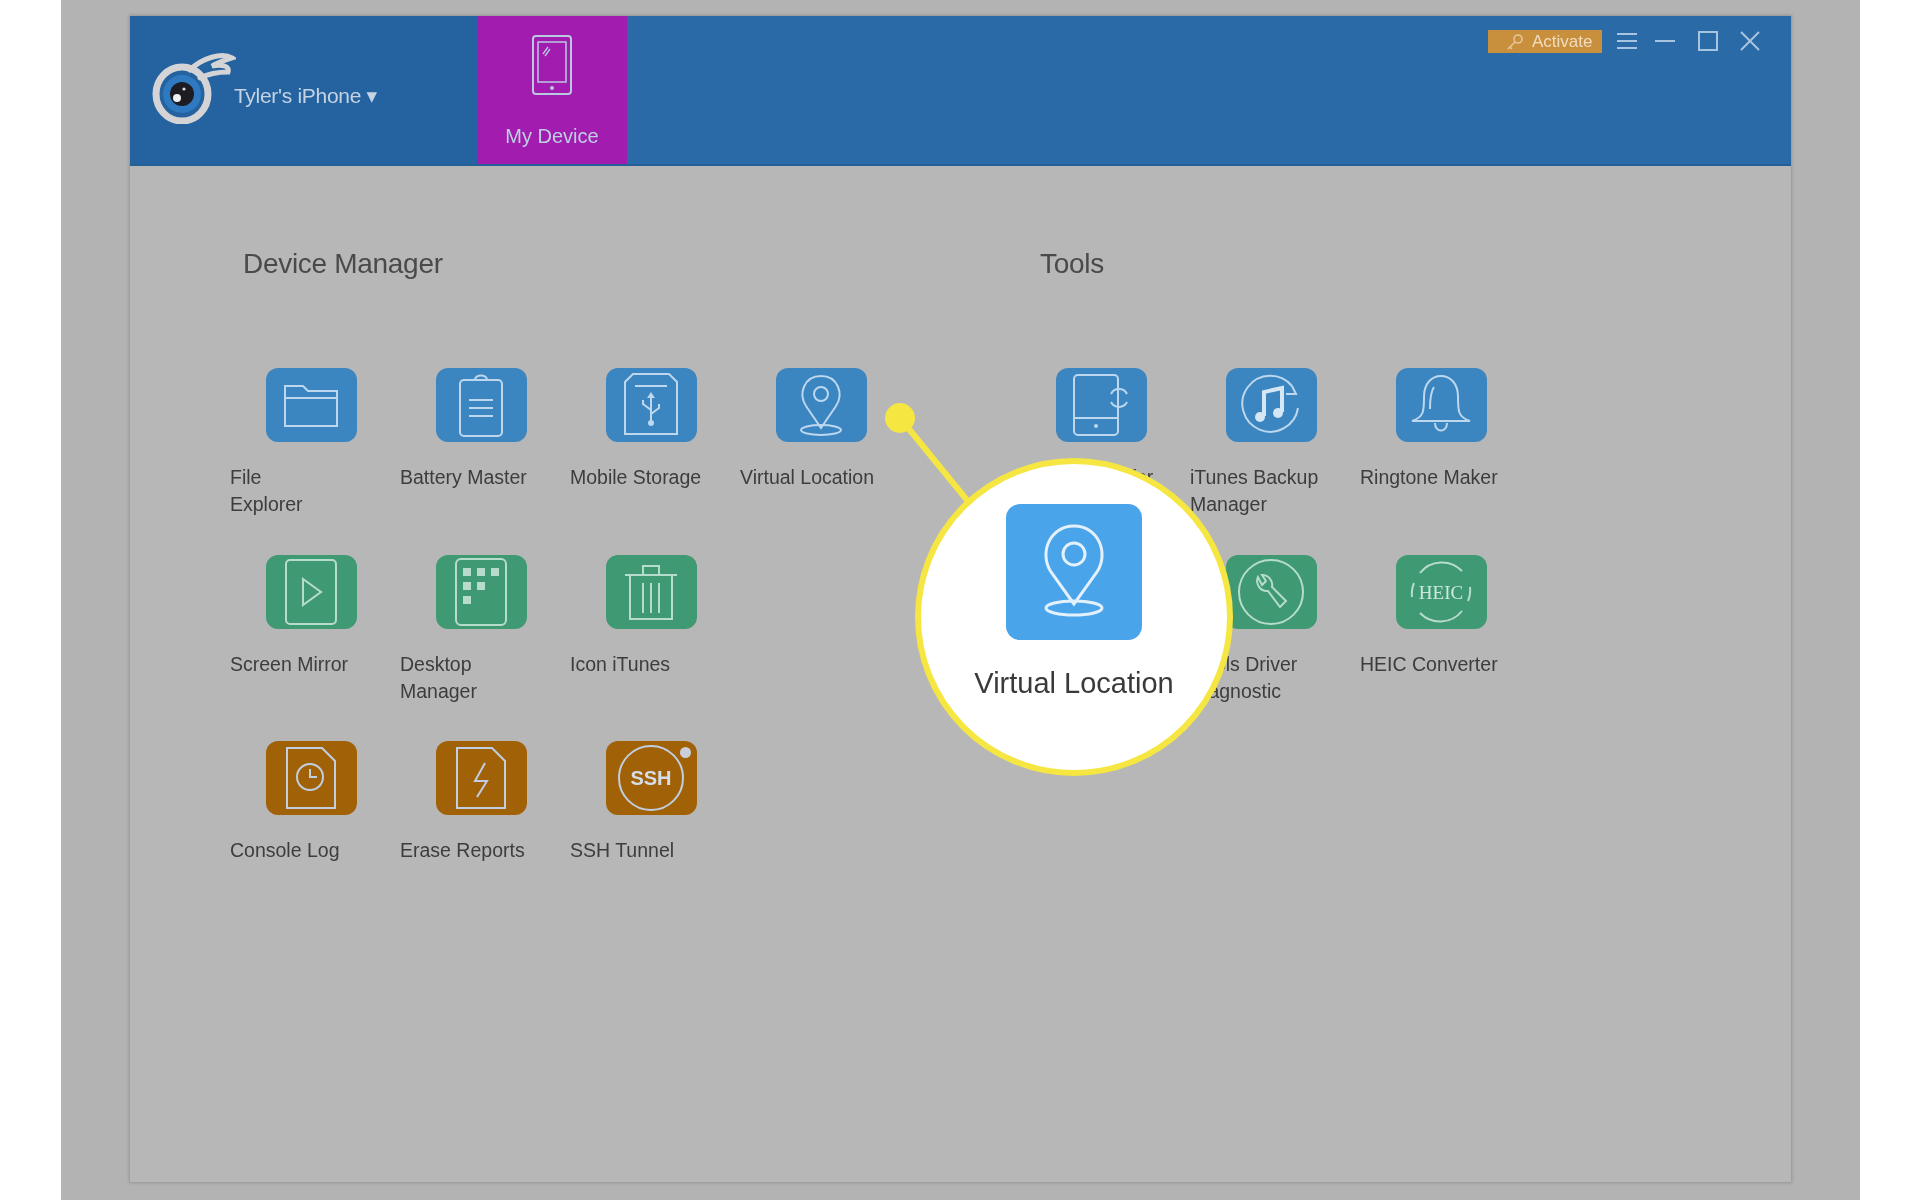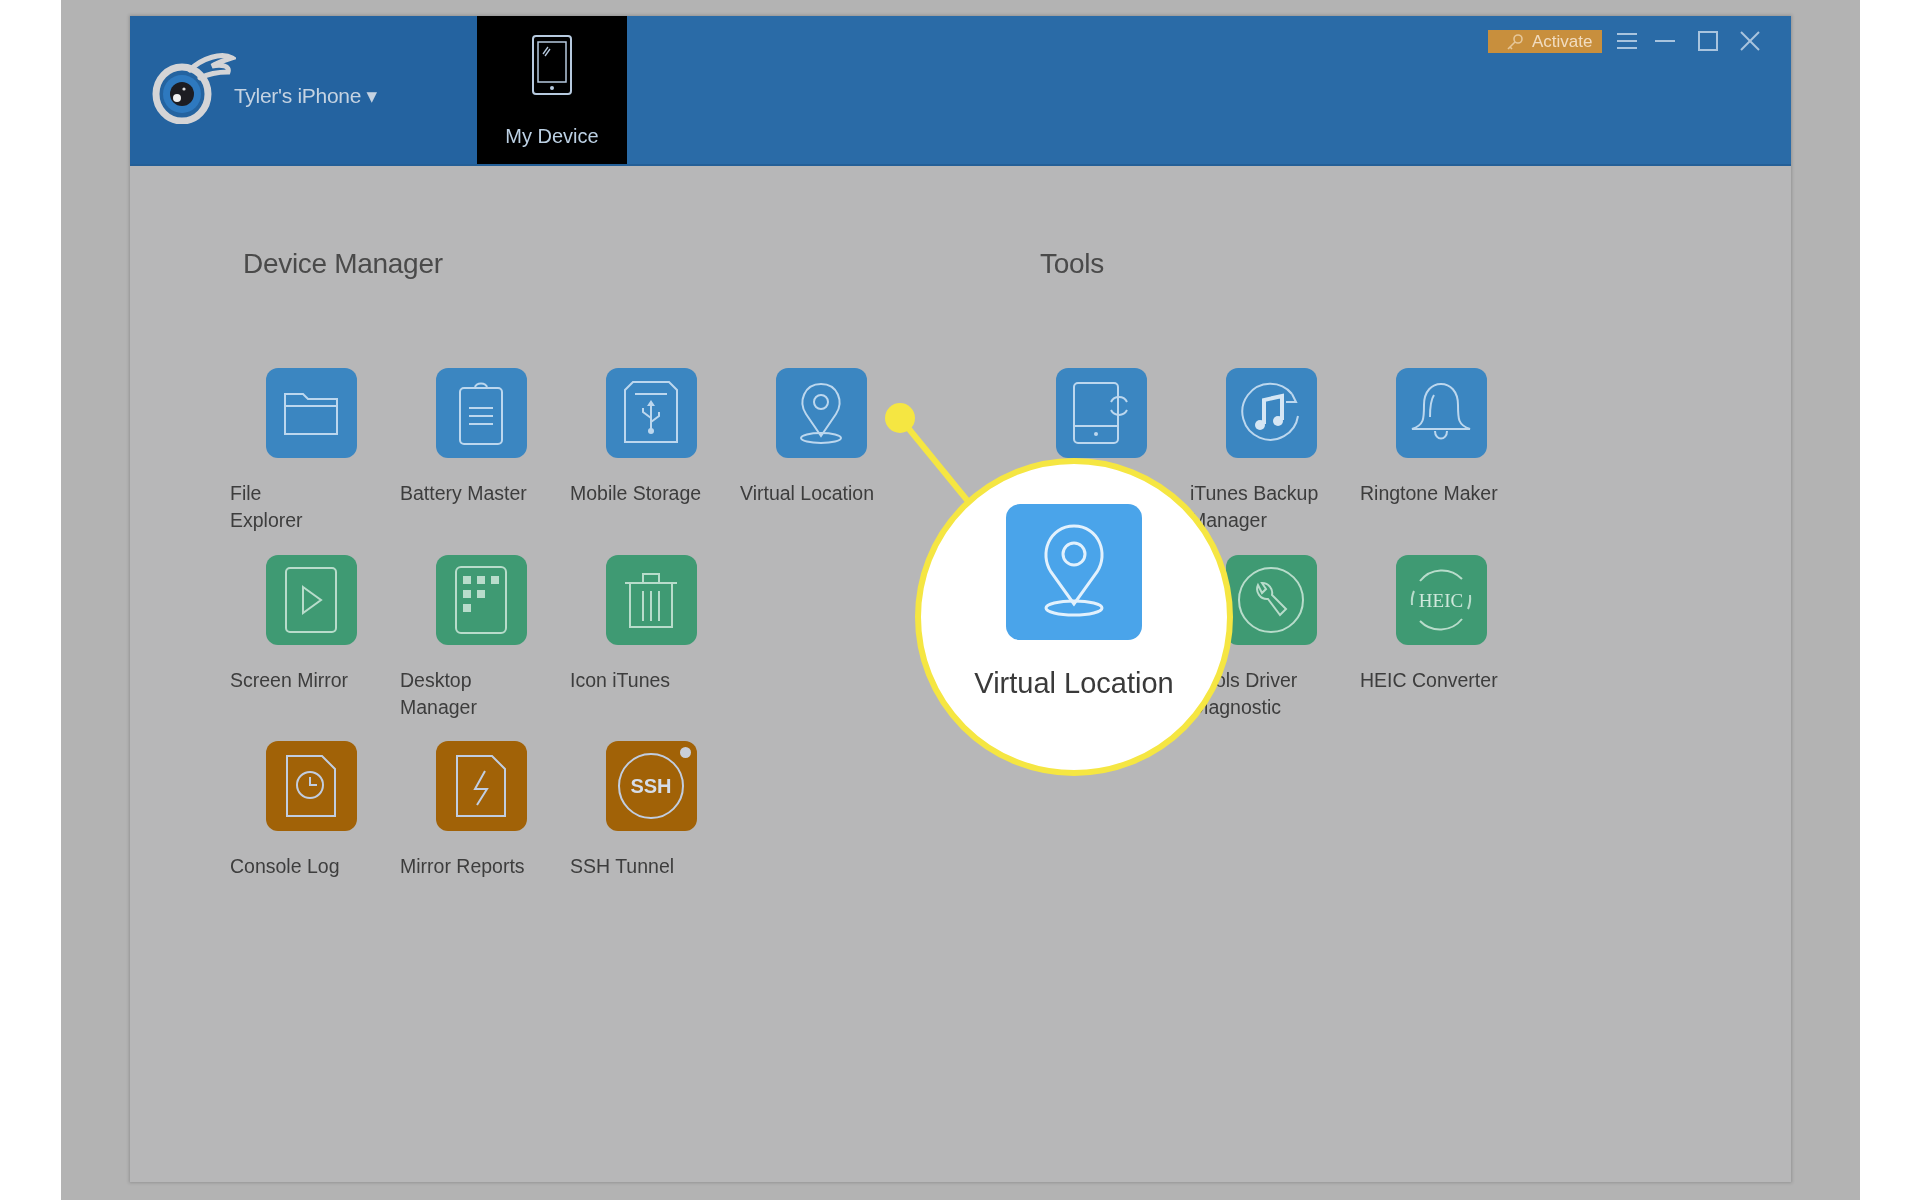--- a/index.html
+++ b/index.html
@@ -23,38 +23,38 @@
   .logo { position:absolute; left:22px; top:34px; width:84px; height:74px; }
   .device-name {
     position:absolute; left:104px; top:68px; font-size:21px; color:#c5d3e2;
     letter-spacing:-0.3px; cursor:pointer;
   }
   .tab {
     position:absolute; top:0; height:148px; width:150px; text-align:center; cursor:pointer;
   }
   .tab .tab-icon { position:absolute; left:50%; transform:translateX(-50%); top:18px; }
   .tab .tab-label { position:absolute; left:0; right:0; bottom:16px; font-size:20px; }
-  .tab-mydevice { left:347px; background:#000000; }
+  .tab-mydevice { left:347px; background:#a21caf; }
   .tab-mydevice .tab-label { color:#bcd0e3; }
   .tab-toolbox {
     left:500px; width:140px; height:140px; top:0;
     background:#1f78c9; border:4px solid #f4e53a;
   }
   .tab-toolbox .tab-label { color:#ffffff; bottom:12px; }
   .activate-btn {
     position:absolute; left:1358px; top:14px; width:114px; height:23px;
     background:#c88f3d; color:#f1dcc0; font-size:17px; line-height:23px;
     cursor:pointer; display:flex; align-items:center; padding-left:18px; box-sizing:border-box;
   }
   .activate-btn .key { margin-right:8px; display:inline-flex; }
   .winctl { position:absolute; top:12px; width:26px; height:26px; cursor:pointer; display:flex; align-items:center; justify-content:center; }
   .section-title { position:absolute; font-size:28px; color:#4a4a4a; letter-spacing:-0.3px; }
   .tool { position:absolute; width:170px; text-align:left; cursor:pointer; }
   .tool .icon-box {
-    width:91px; height:90px; border-radius:12px; margin:0 auto;
+    width:91px; height:74px; border-radius:12px; margin:0 auto;
     display:flex; align-items:center; justify-content:center; position:relative;
   }
   .tool .tool-label {
     margin-top:22px; font-size:19.5px; color:#3d3d3d; line-height:27px; padding:0 4px;
   }
   .blue { background:#3b86c1; }
   .green { background:#3f9a73; }
   .slate { background:#a16207; }
   .badge-dot { position:absolute; right:6px; top:6px; width:11px; height:11px; border-radius:50%; background:#c9cfd9; }
   .callout-line { position:absolute; left:0; top:0; }
@@ -237,21 +237,21 @@
     </div>
     <div class="tool-label">Console Log</div>
   </div>
   <div class="tool" style="left:266px; top:725px">
     <div class="icon-box slate">
       <svg width="54" height="66" viewBox="0 0 54 66">
         <path d="M3 3 H38 L51 16 V63 H3 Z" fill="none" stroke="#c1cde0" stroke-width="2"></path>
         <path d="M31 18 L21 36 H33 L23 52" fill="none" stroke="#c1cde0" stroke-width="2"></path>
       </svg>
     </div>
-    <div class="tool-label">Mirror Reports</div>
+    <div class="tool-label">Erase Reports</div>
   </div>
   <div class="tool" style="left:436px; top:725px">
     <div class="icon-box slate">
       <span class="badge-dot"></span>
       <svg width="70" height="70" viewBox="0 0 70 70">
         <circle cx="35" cy="35" r="32" fill="none" stroke="#c1cde0" stroke-width="2"></circle>
         <text x="35" y="42" text-anchor="middle" font-size="20" font-weight="bold" fill="#d5dde9" font-family="Liberation Sans, sans-serif">SSH</text>
       </svg>
     </div>
     <div class="tool-label">SSH Tunnel</div>

